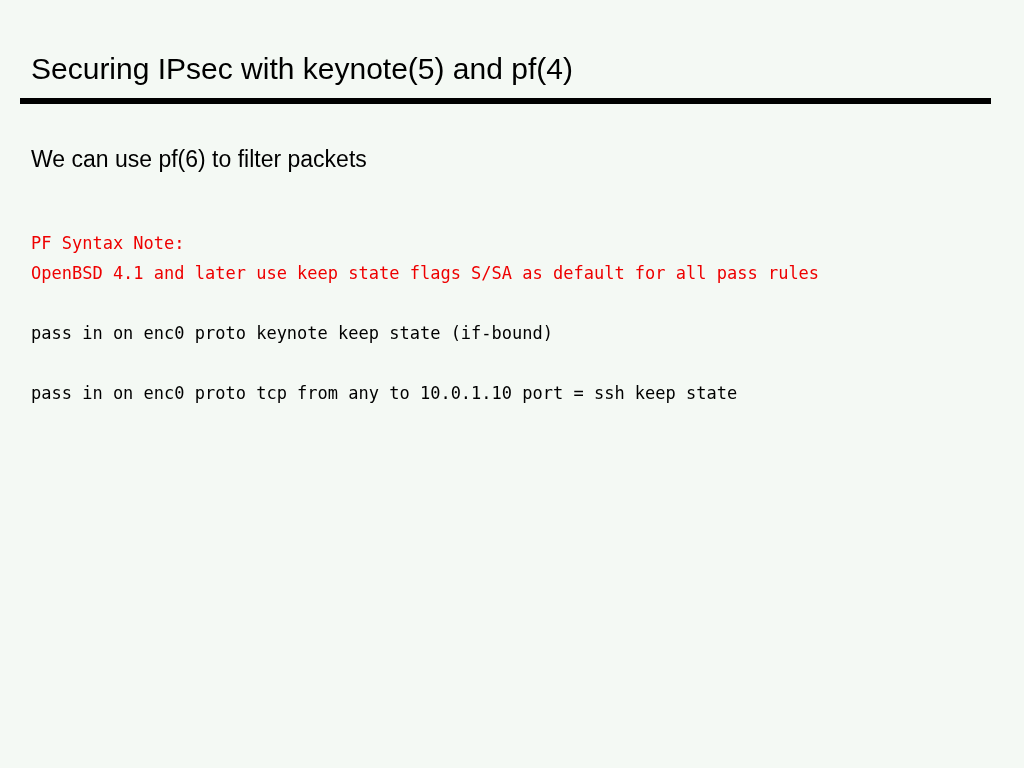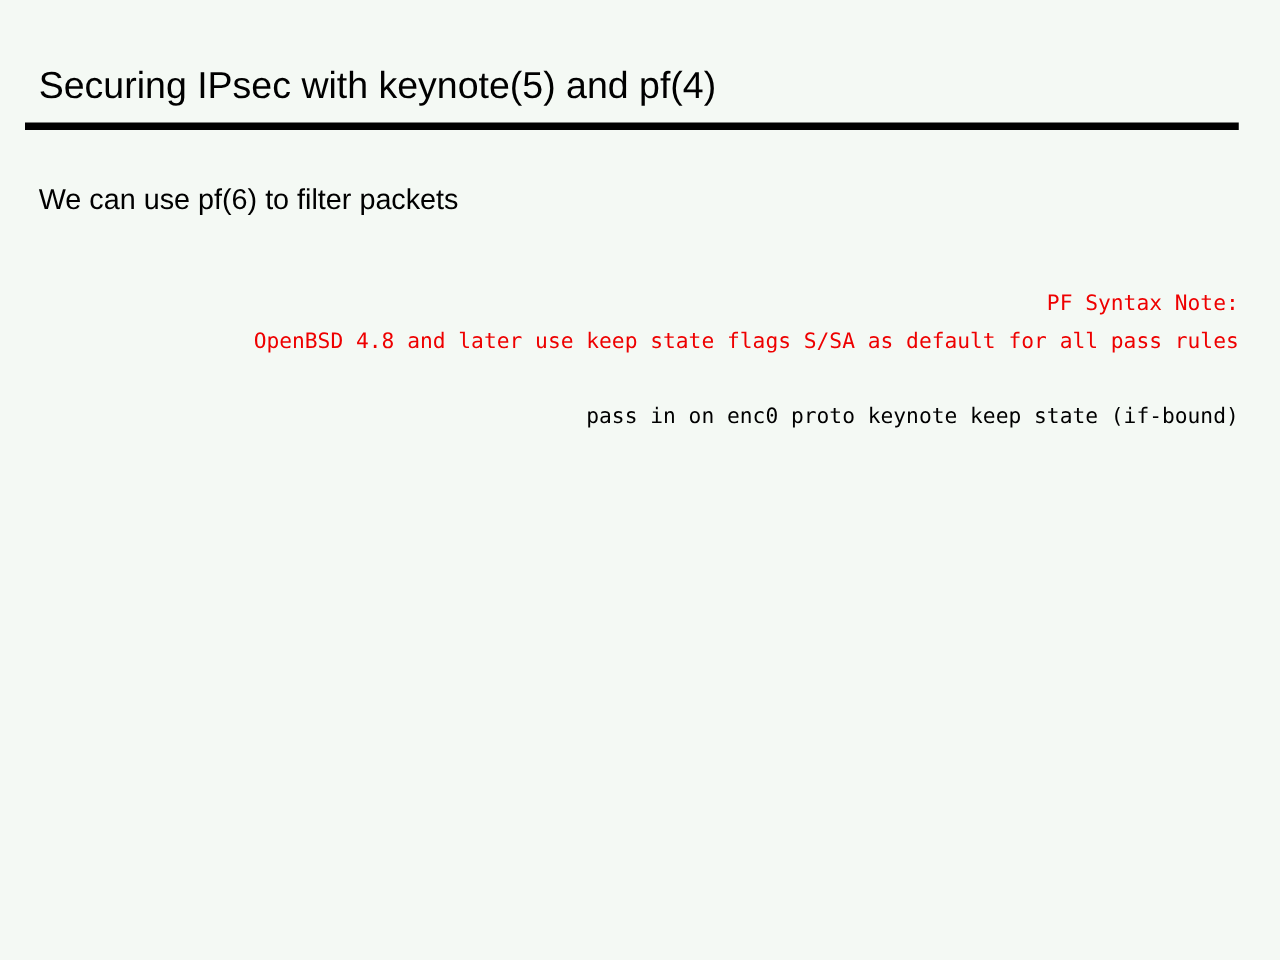--- a/index.html
+++ b/index.html
@@ -47,21 +47,20 @@
   }
   .code-block {
     position: absolute;
     left: 31px;
     top: 228px;
     width: 960px;
     font-family: "DejaVu Sans Mono", monospace;
     font-size: 17px;
     line-height: 30px;
     color: #000000;
-    text-align: right;
   }
   .code-line {
     white-space: pre-wrap;
     min-height: 30px;
   }
   .code-line.note {
     color: #ee0000;
   }
   .code-line.blank {
     height: 30px;
@@ -73,19 +72,20 @@
 <div class="slide">
 
   <div class="slide-title">Securing IPsec with keynote(5) and pf(4)</div>
 
   <div class="title-rule"></div>
 
   <div class="subtitle">We can use pf(6) to filter packets</div>
 
   <div class="code-block">
     <div class="code-line note">PF Syntax Note:</div>
-    <div class="code-line note">OpenBSD 4.8 and later use keep state flags S/SA as default for all pass rules</div>
+    <div class="code-line note">OpenBSD 4.1 and later use keep state flags S/SA as default for all pass rules</div>
     <div class="code-line blank"></div>
     <div class="code-line">pass in on enc0 proto keynote keep state (if-bound)</div>
     <div class="code-line blank"></div>
+    <div class="code-line">pass in on enc0 proto tcp from any to 10.0.1.10 port = ssh keep state</div>
   </div>
 
 </div>
 
 </body></html>

